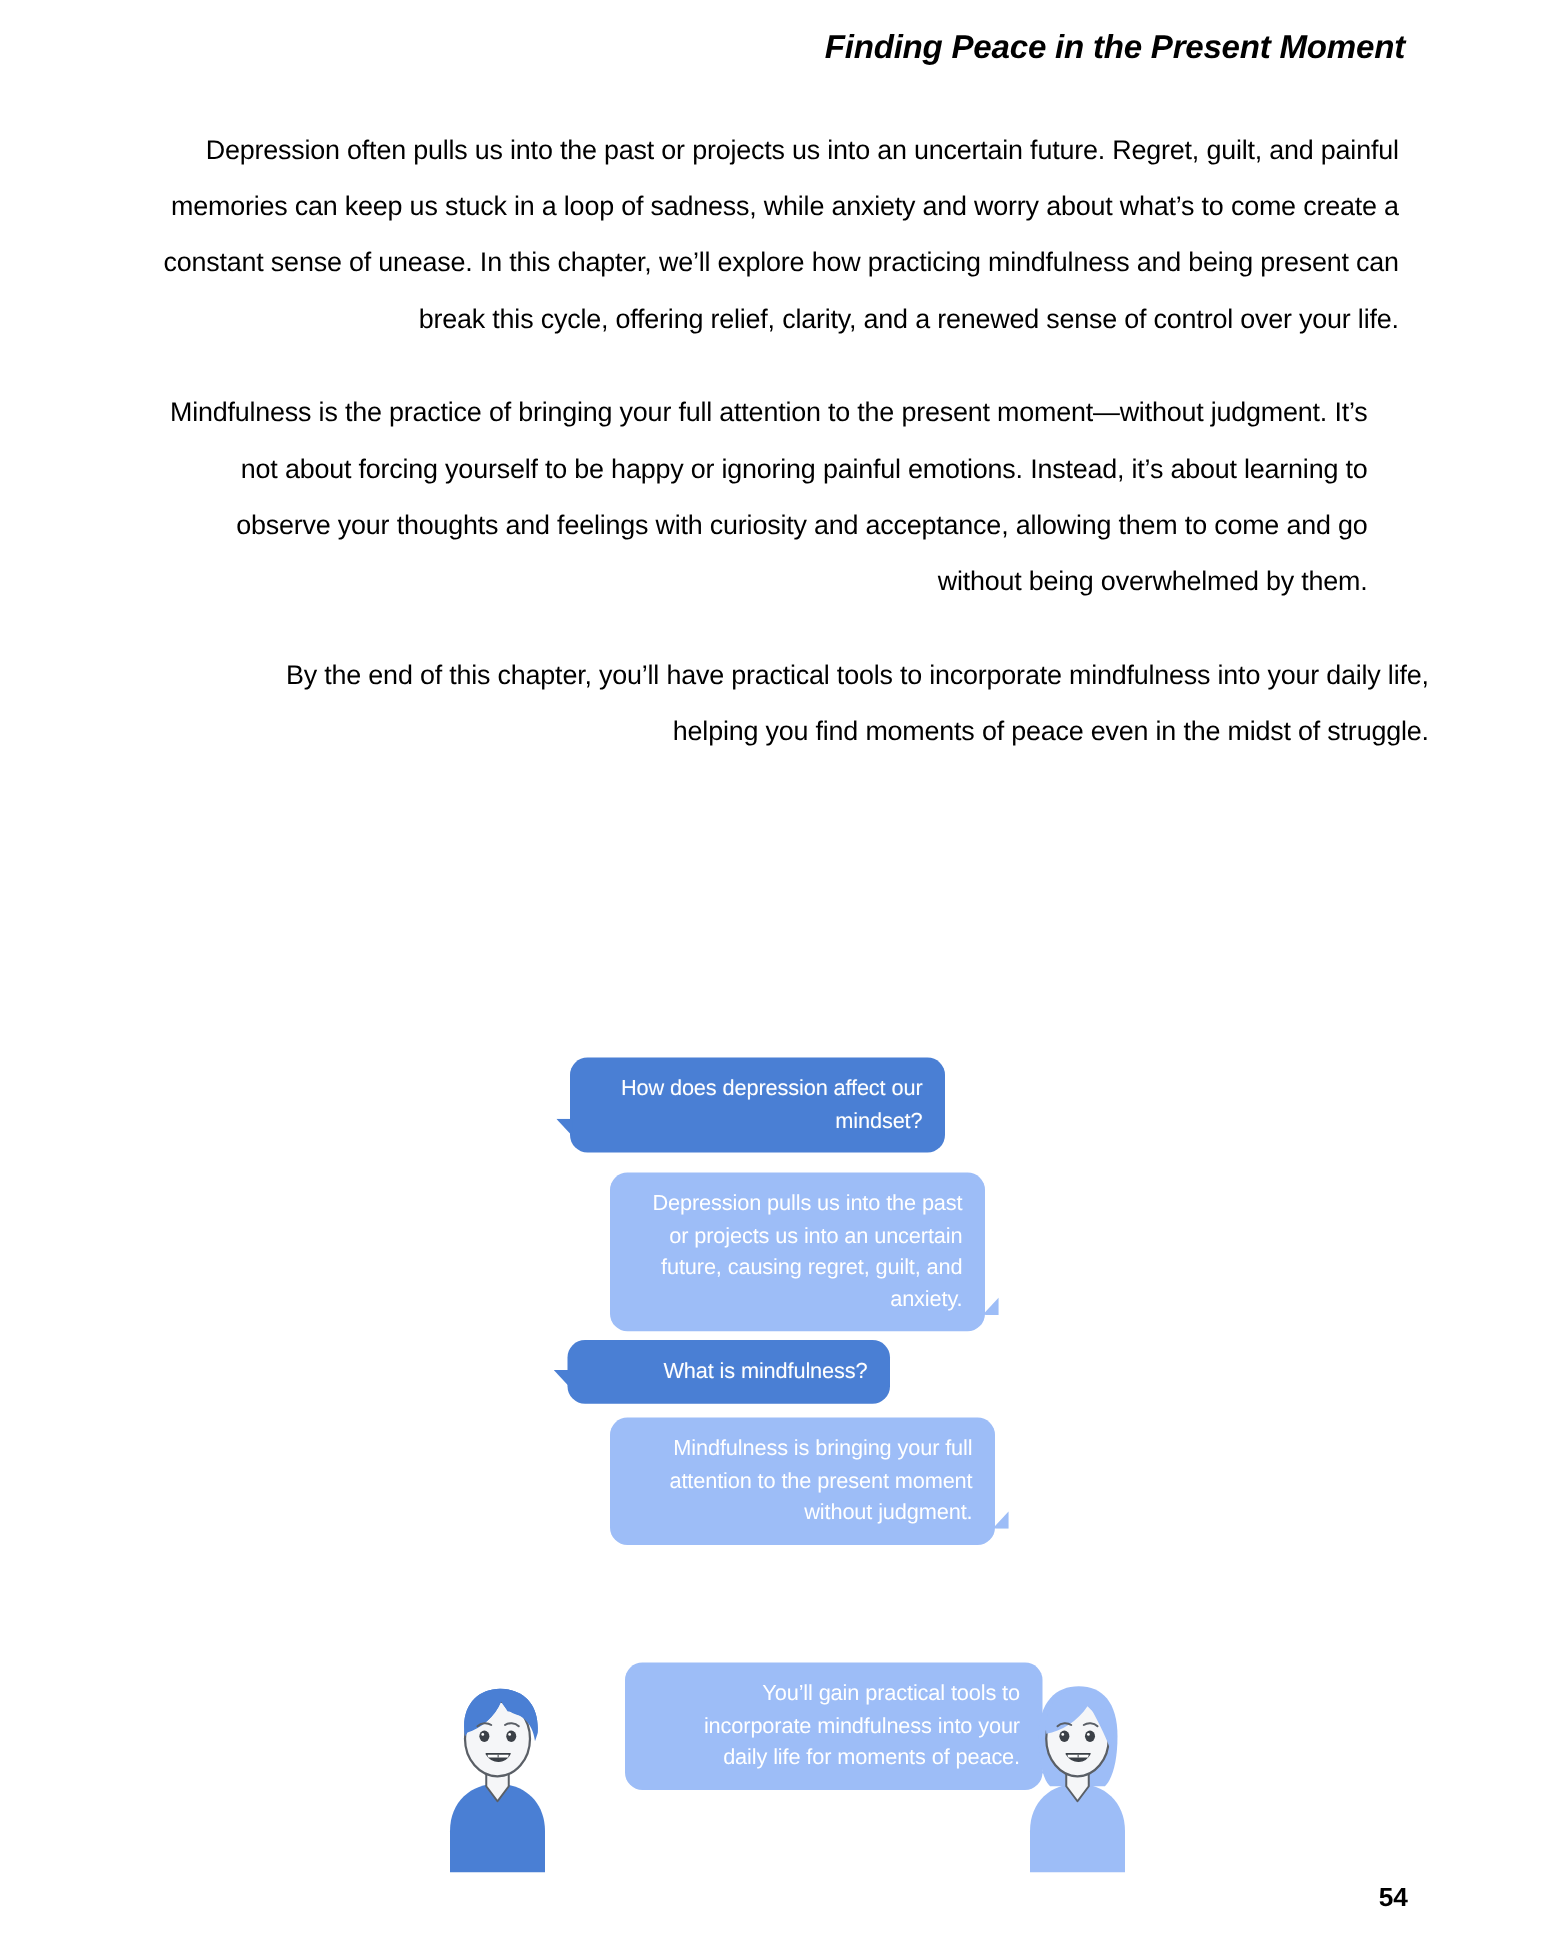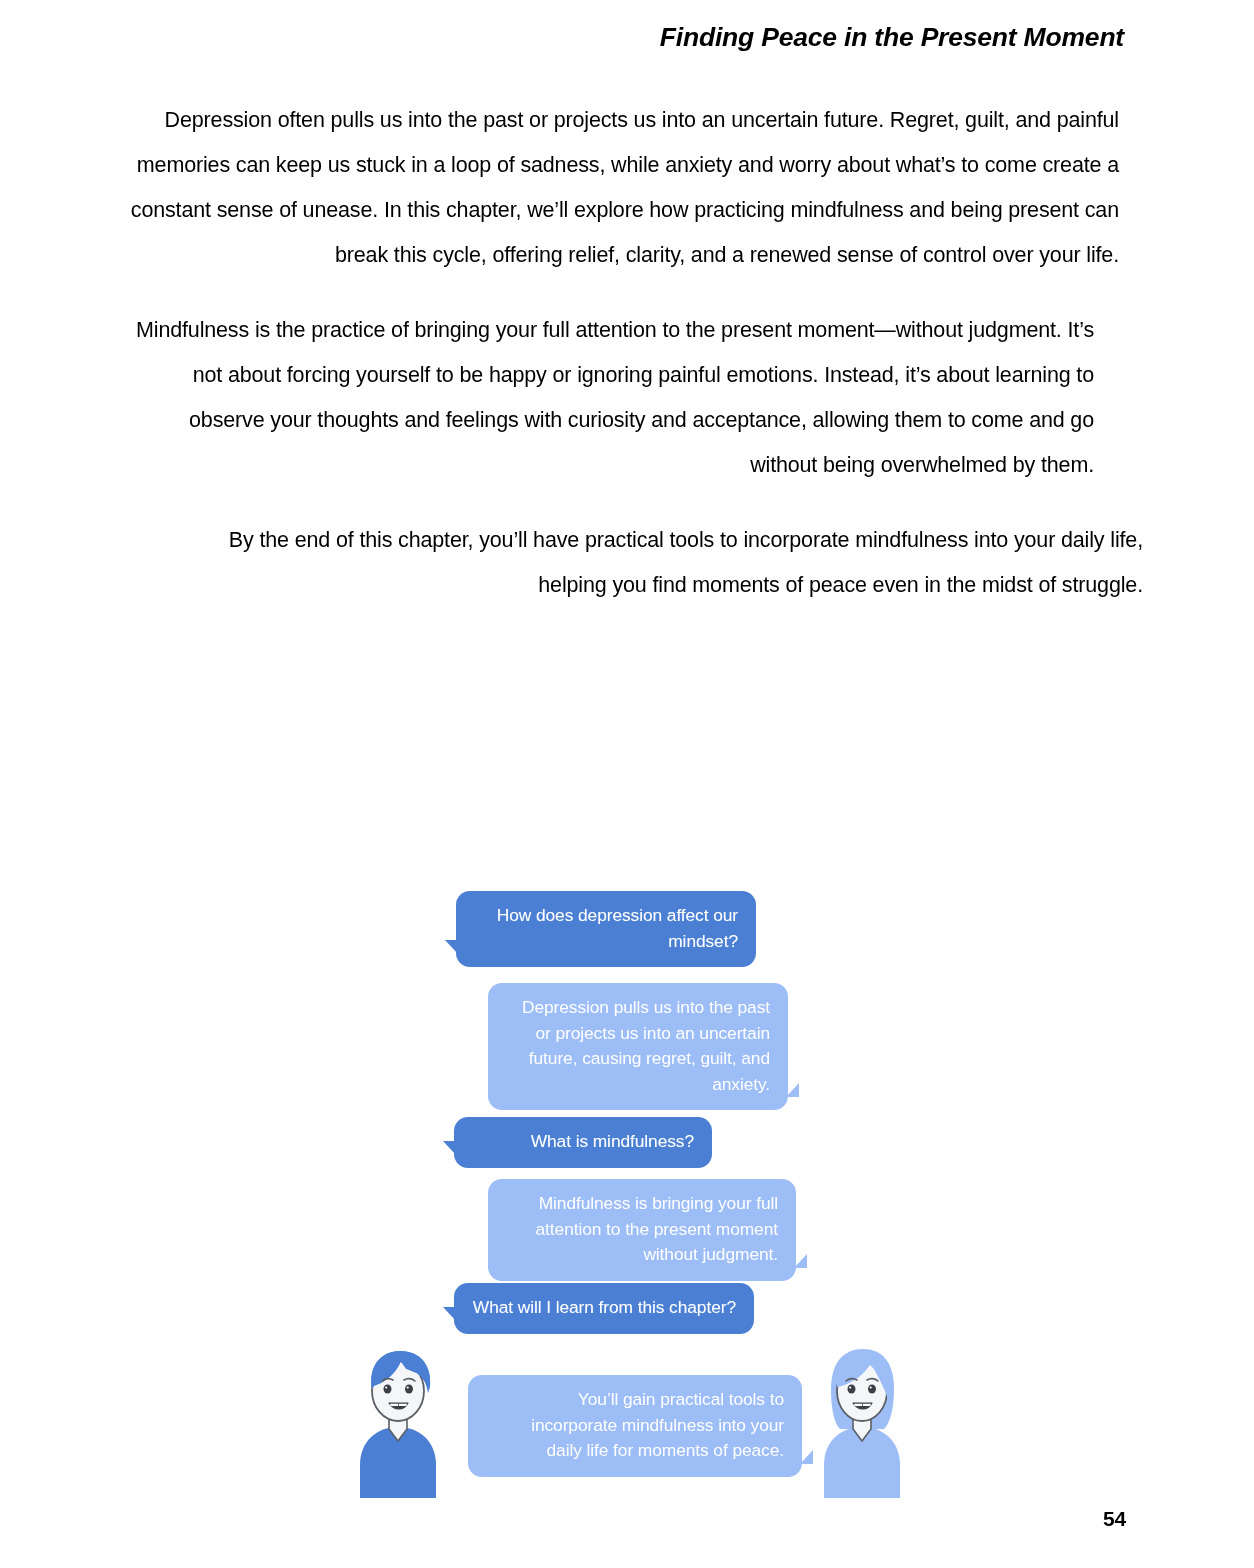--- a/index.html
+++ b/index.html
@@ -61,21 +61,20 @@
   .bubble {
     position: absolute;
     box-sizing: border-box;
     border-radius: 14px;
     color: #ffffff;
     font-size: 17.4px;
     line-height: 25.5px;
     letter-spacing: -0.1px;
     font-weight: 500;
     padding: 12px 18px 13px 18px;
-    margin-top: 45px;
   }
 
   .bubble.left {
     background: #4a7fd4;
     text-shadow: 0 0 1px rgba(255,255,255,0.25);
   }
   .bubble.right {
     background: #9dbdf7;
   }
 
@@ -104,21 +103,21 @@
     border-color: transparent transparent #9dbdf7 transparent;
     border-bottom-left-radius: 3px;
   }
 
   
   #b1 { left: 116px; top: 8px;   width: 300px; }
   #b2 { left: 148px; top: 100px; width: 300px; }
   #b3 { left: 114px; top: 234px; width: 258px; }
   #b4 { left: 148px; top: 296px; width: 308px; }
   #b5 { left: 114px; top: 400px; width: 300px; }
-  #b6 { left: 128px; top: 492px; width: 334px; padding-left: 43px; }
+  #b6 { left: 160px; top: 492px; width: 334px; padding-left: 43px; }
 
   
   .avatar {
     position: absolute;
     width: 100px;
     height: 155px;
     bottom: 0;
   }
   .avatar.boy  { left: 8px; }
   .avatar.girl { left: 472px; }
@@ -151,21 +150,20 @@
   <div class="illustration">
 
     <div class="bubble left" id="b1">How does depression affect our mindset?</div>
 
     <div class="bubble right" id="b2">Depression pulls us into the past or projects us into an uncertain future, causing regret, guilt, and anxiety.</div>
 
     <div class="bubble left" id="b3">What is mindfulness?</div>
 
     <div class="bubble right" id="b4">Mindfulness is bringing your full attention to the present moment without judgment.</div>
 
-    <div class="bubble left" id="b5">What will I learn from this chapter?</div>
 
     <div class="bubble right" id="b6">You’ll gain practical tools to incorporate mindfulness into your daily life for moments of peace.</div>
 
     <svg class="avatar boy" viewBox="0 0 100 155">
 
       <path d="M12 155 L12 122 C12 98 29 84 50 84 C71 84 88 98 88 122 L88 155 Z" fill="#4a7fd4"></path>
 
       <path d="M41 74 L59 74 L59 86 L50 98 L41 86 Z" fill="#f5f6f8" stroke="#5a5f66" stroke-width="1.6" stroke-linejoin="round"></path>
 
       <ellipse cx="50" cy="48" rx="26" ry="30" fill="#f5f6f8" stroke="#5a5f66" stroke-width="1.8"></ellipse>

